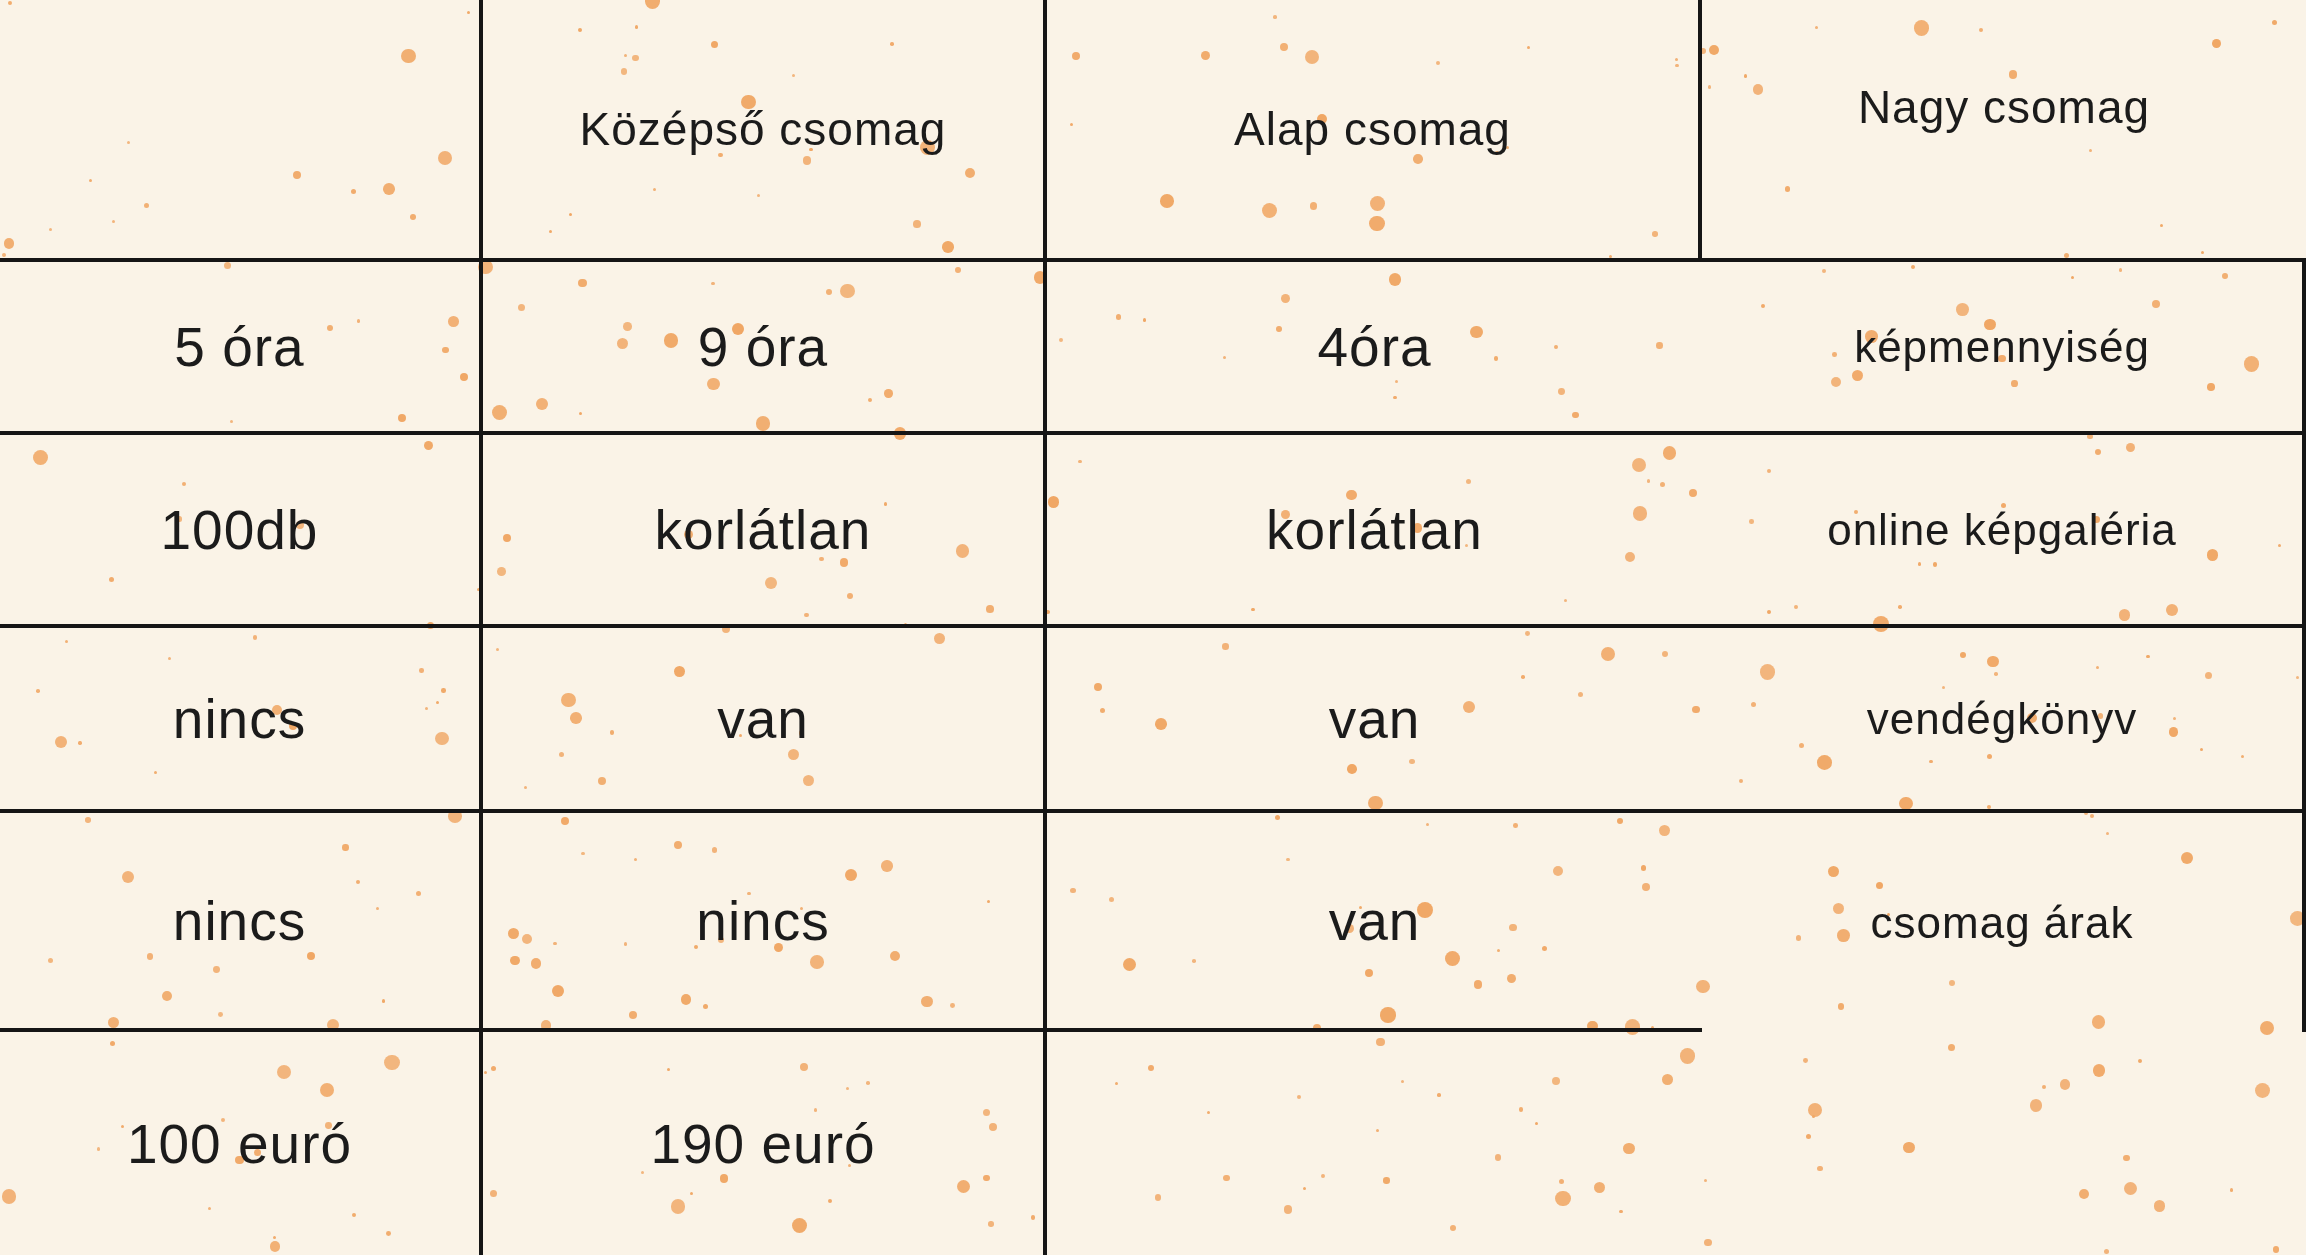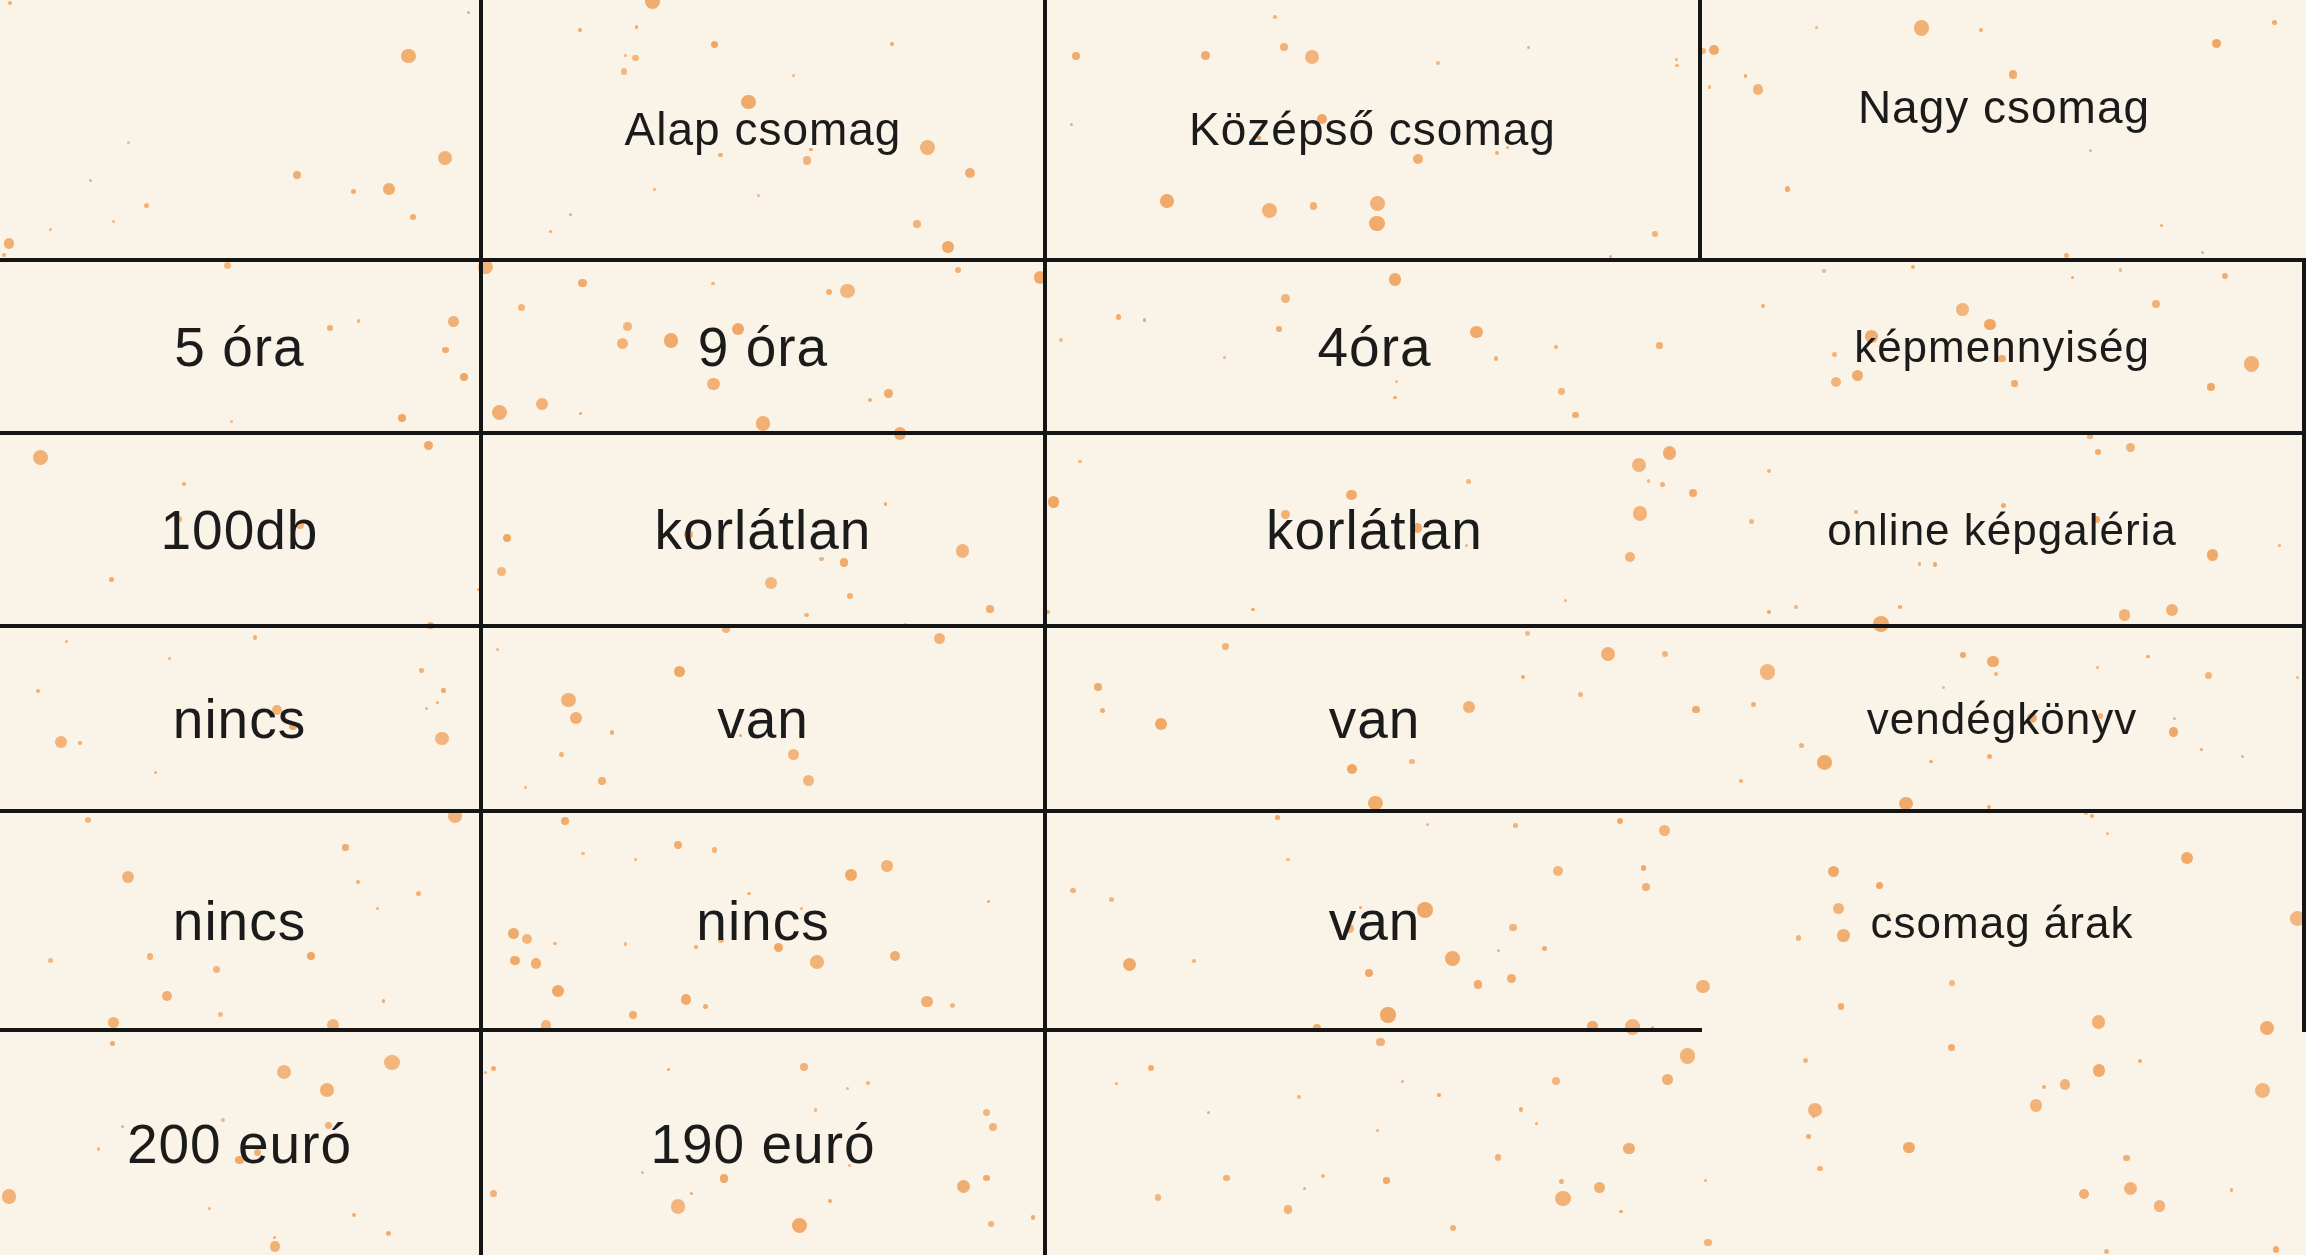--- a/index.html
+++ b/index.html
@@ -467,22 +467,22 @@
       <div class="dot" style="height: 6.5px; width: 6.5px; left: 342.4px; top: 844.3px; background: rgb(240, 167, 101); opacity: 0.94;"></div>
       <div class="dot" style="height: 10.5px; width: 10.5px; left: 2059.8px; top: 1079.1px; background: rgb(240, 167, 101); opacity: 0.84;"></div>
       <div class="dot" style="height: 6.6px; width: 6.6px; left: 1837.6px; top: 1003.2px; background: rgb(240, 167, 101); opacity: 0.94;"></div>
       <div class="dot" style="height: 10.4px; width: 10.4px; left: 964.6px; top: 168px; background: rgb(240, 167, 101); opacity: 0.92;"></div>
       <div class="dot" style="height: 3.7px; width: 3.7px; left: 682.9px; top: 258px; background: rgb(240, 167, 101); opacity: 0.91;"></div>
     </div>
 
   <div class="grid">
 
     <div class="cell header"></div>
+    <div class="cell header">Középső csomag</div>
     <div class="cell header">Alap csomag</div>
-    <div class="cell header">Középső csomag</div>
     <div class="cell header last-col hdr-nagy">Nagy csomag</div>
 
     <div class="cell value">5 óra</div>
     <div class="cell value">9 óra</div>
     <div class="cell value last-col">4óra</div>
 
     <div class="cell label">képmennyiség</div>
     <div class="cell value">100db</div>
     <div class="cell value">korlátlan</div>
     <div class="cell value last-col">korlátlan</div>
@@ -491,16 +491,16 @@
     <div class="cell value">nincs</div>
     <div class="cell value">van</div>
     <div class="cell value last-col">van</div>
 
     <div class="cell label">vendégkönyv</div>
     <div class="cell value">nincs</div>
     <div class="cell value">nincs</div>
     <div class="cell value last-col">van</div>
 
     <div class="cell label last-row">csomag árak</div>
-    <div class="cell value last-row">200 euró</div>
+    <div class="cell value last-row">100 euró</div>
     <div class="cell value last-row">190 euró</div>
   </div>
 </div>
 
 </body></html>

